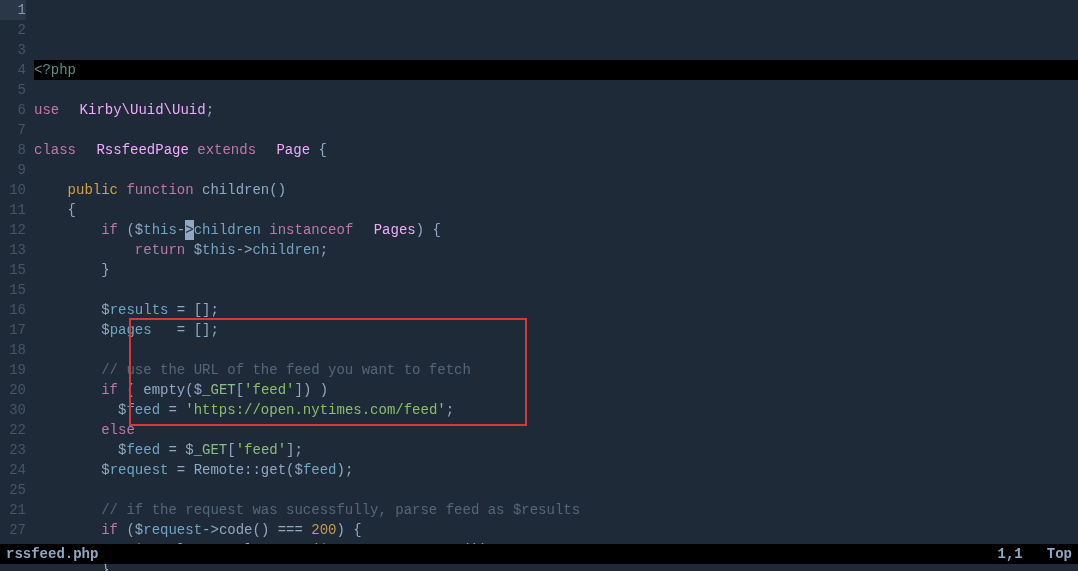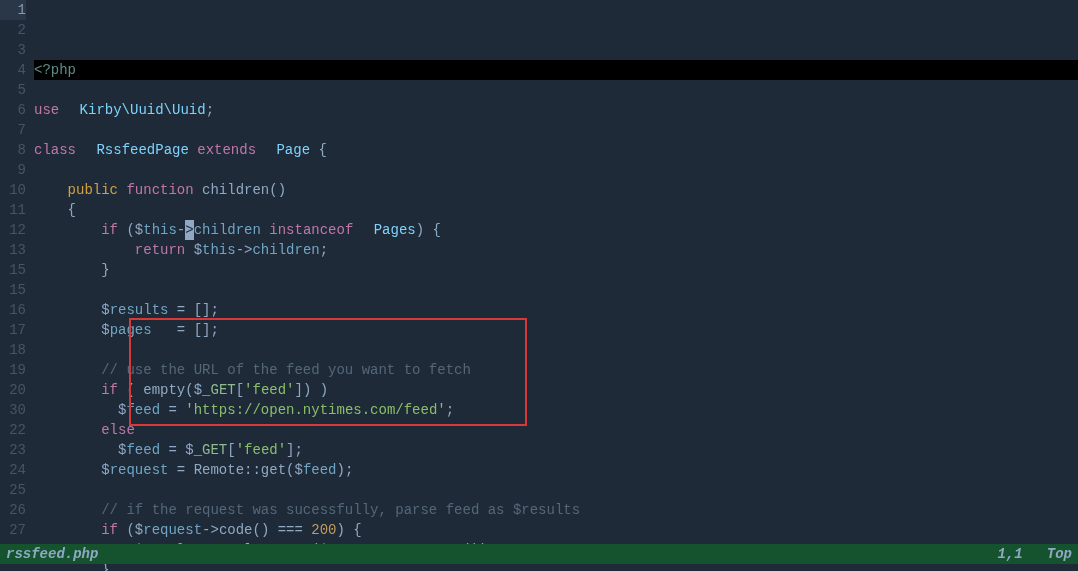--- a/index.html
+++ b/index.html
@@ -31,27 +31,26 @@
   position: relative;
 }
 .code .line { height: 20px; }
 .code .line.current { background: #000000; }
 .statusbar {
   position: absolute;
   bottom: 7px;
   left: 0;
   right: 0;
   height: 20px;
-  background: #14532d;
+  background: #000000;
   color: #8fa8c4;
   display: flex;
   justify-content: space-between;
   padding: 0 6px;
   font-weight: bold;
-  font-style: italic;
 }
 .statusbar .right { display: flex; gap: 24px; }
 .highlight-box {
   position: absolute;
   border: 2px solid #d83838;
   pointer-events: none;
 }
 .cursor-block {
   display: inline-block;
   background: #8fa8c4;
@@ -62,21 +61,21 @@
 .kw    { color: #c077a8; }
 .kw2   { color: #d2a042; }
 .id    { color: #8fbc8f; }
 .var   { color: #8fa8c4; }
 .prop  { color: #6fa5c4; }
 .str   { color: #8abf6a; }
 .num   { color: #c29c5c; }
 .punc  { color: #8fa8c4; }
 .comm  { color: #546778; font-style: normal; text-align: right; }
 .fn    { color: #8fa8c4; }
-.cls   { color: #7dd3fc; padding-left: 12px; }
+.cls   { color: #f0abfc; padding-left: 12px; }
 </style>
 </head>
 <body>
 
 <div class="editor">
   <div class="gutter" id="gutter">
       <div class="line current">1</div>
       <div class="line">2</div>
       <div class="line">3</div>
       <div class="line">4</div>
@@ -94,21 +93,21 @@
       <div class="line">16</div>
       <div class="line">17</div>
       <div class="line">18</div>
       <div class="line">19</div>
       <div class="line">20</div>
       <div class="line">30</div>
       <div class="line">22</div>
       <div class="line">23</div>
       <div class="line">24</div>
       <div class="line">25</div>
-      <div class="line">26</div>
+      <div class="line">21</div>
       <div class="line">27</div>
     </div>
   <div class="code" id="code">
     <div class="highlight-box" id="hl" style="top: 318px; left: 95px; width: 398px; height: 108px;"></div>
   <div class="line current"><span class="tag">&lt;?php</span></div><div class="line"></div><div class="line"><span class="kw">use </span><span class="cls">Kirby\Uuid\Uuid</span><span class="punc">;</span></div><div class="line"></div><div class="line"><span class="kw">class </span><span class="cls">RssfeedPage </span><span class="kw">extends </span><span class="cls">Page </span><span class="punc">{</span></div><div class="line"></div><div class="line">    <span class="kw2">public </span><span class="kw">function </span><span class="fn">children</span><span class="punc">()</span></div><div class="line">    <span class="punc">{</span></div><div class="line">        <span class="kw">if </span><span class="punc">(</span><span class="var">$</span><span class="prop">this</span><span class="punc">-</span><span class="cursor-block">&gt;</span><span class="prop">children </span><span class="kw">instanceof </span><span class="cls">Pages</span><span class="punc">) {</span></div><div class="line">            <span class="kw">return </span><span class="var">$</span><span class="prop">this</span><span class="punc">-&gt;</span><span class="prop">children</span><span class="punc">;</span></div><div class="line">        <span class="punc">}</span></div><div class="line"></div><div class="line">        <span class="var">$</span><span class="prop">results</span><span class="punc"> = [];</span></div><div class="line">        <span class="var">$</span><span class="prop">pages</span><span class="punc">   = [];</span></div><div class="line"></div><div class="line">        <span class="comm">// use the URL of the feed you want to fetch</span></div><div class="line">        <span class="kw">if </span><span class="punc">( </span><span class="fn">empty</span><span class="punc">(</span><span class="var">$</span><span class="id">_GET</span><span class="punc">[</span><span class="str">'feed'</span><span class="punc">]) )</span></div><div class="line">          <span class="var">$</span><span class="prop">feed</span><span class="punc"> = </span><span class="str">'https://open.nytimes.com/feed'</span><span class="punc">;</span></div><div class="line">        <span class="kw">else</span></div><div class="line">          <span class="var">$</span><span class="prop">feed</span><span class="punc"> = </span><span class="var">$</span><span class="id">_GET</span><span class="punc">[</span><span class="str">'feed'</span><span class="punc">];</span></div><div class="line">        <span class="var">$</span><span class="prop">request</span><span class="punc"> = Remote::</span><span class="fn">get</span><span class="punc">(</span><span class="var">$</span><span class="prop">feed</span><span class="punc">);</span></div><div class="line"></div><div class="line">        <span class="comm">// if the request was sucessfully, parse feed as $results</span></div><div class="line">        <span class="kw">if </span><span class="punc">(</span><span class="var">$</span><span class="prop">request</span><span class="punc">-&gt;</span><span class="fn">code</span><span class="punc">() === </span><span class="num">200</span><span class="punc">) {</span></div><div class="line">            <span class="var">$</span><span class="prop">results</span><span class="punc"> = Xml::</span><span class="fn">parse</span><span class="punc">(</span><span class="var">$</span><span class="prop">request</span><span class="punc">-&gt;</span><span class="fn">content</span><span class="punc">());</span></div><div class="line">        <span class="punc">}</span></div></div>
 </div>
 
 <div class="statusbar">
   <span>rssfeed.php</span>
   <span class="right">

